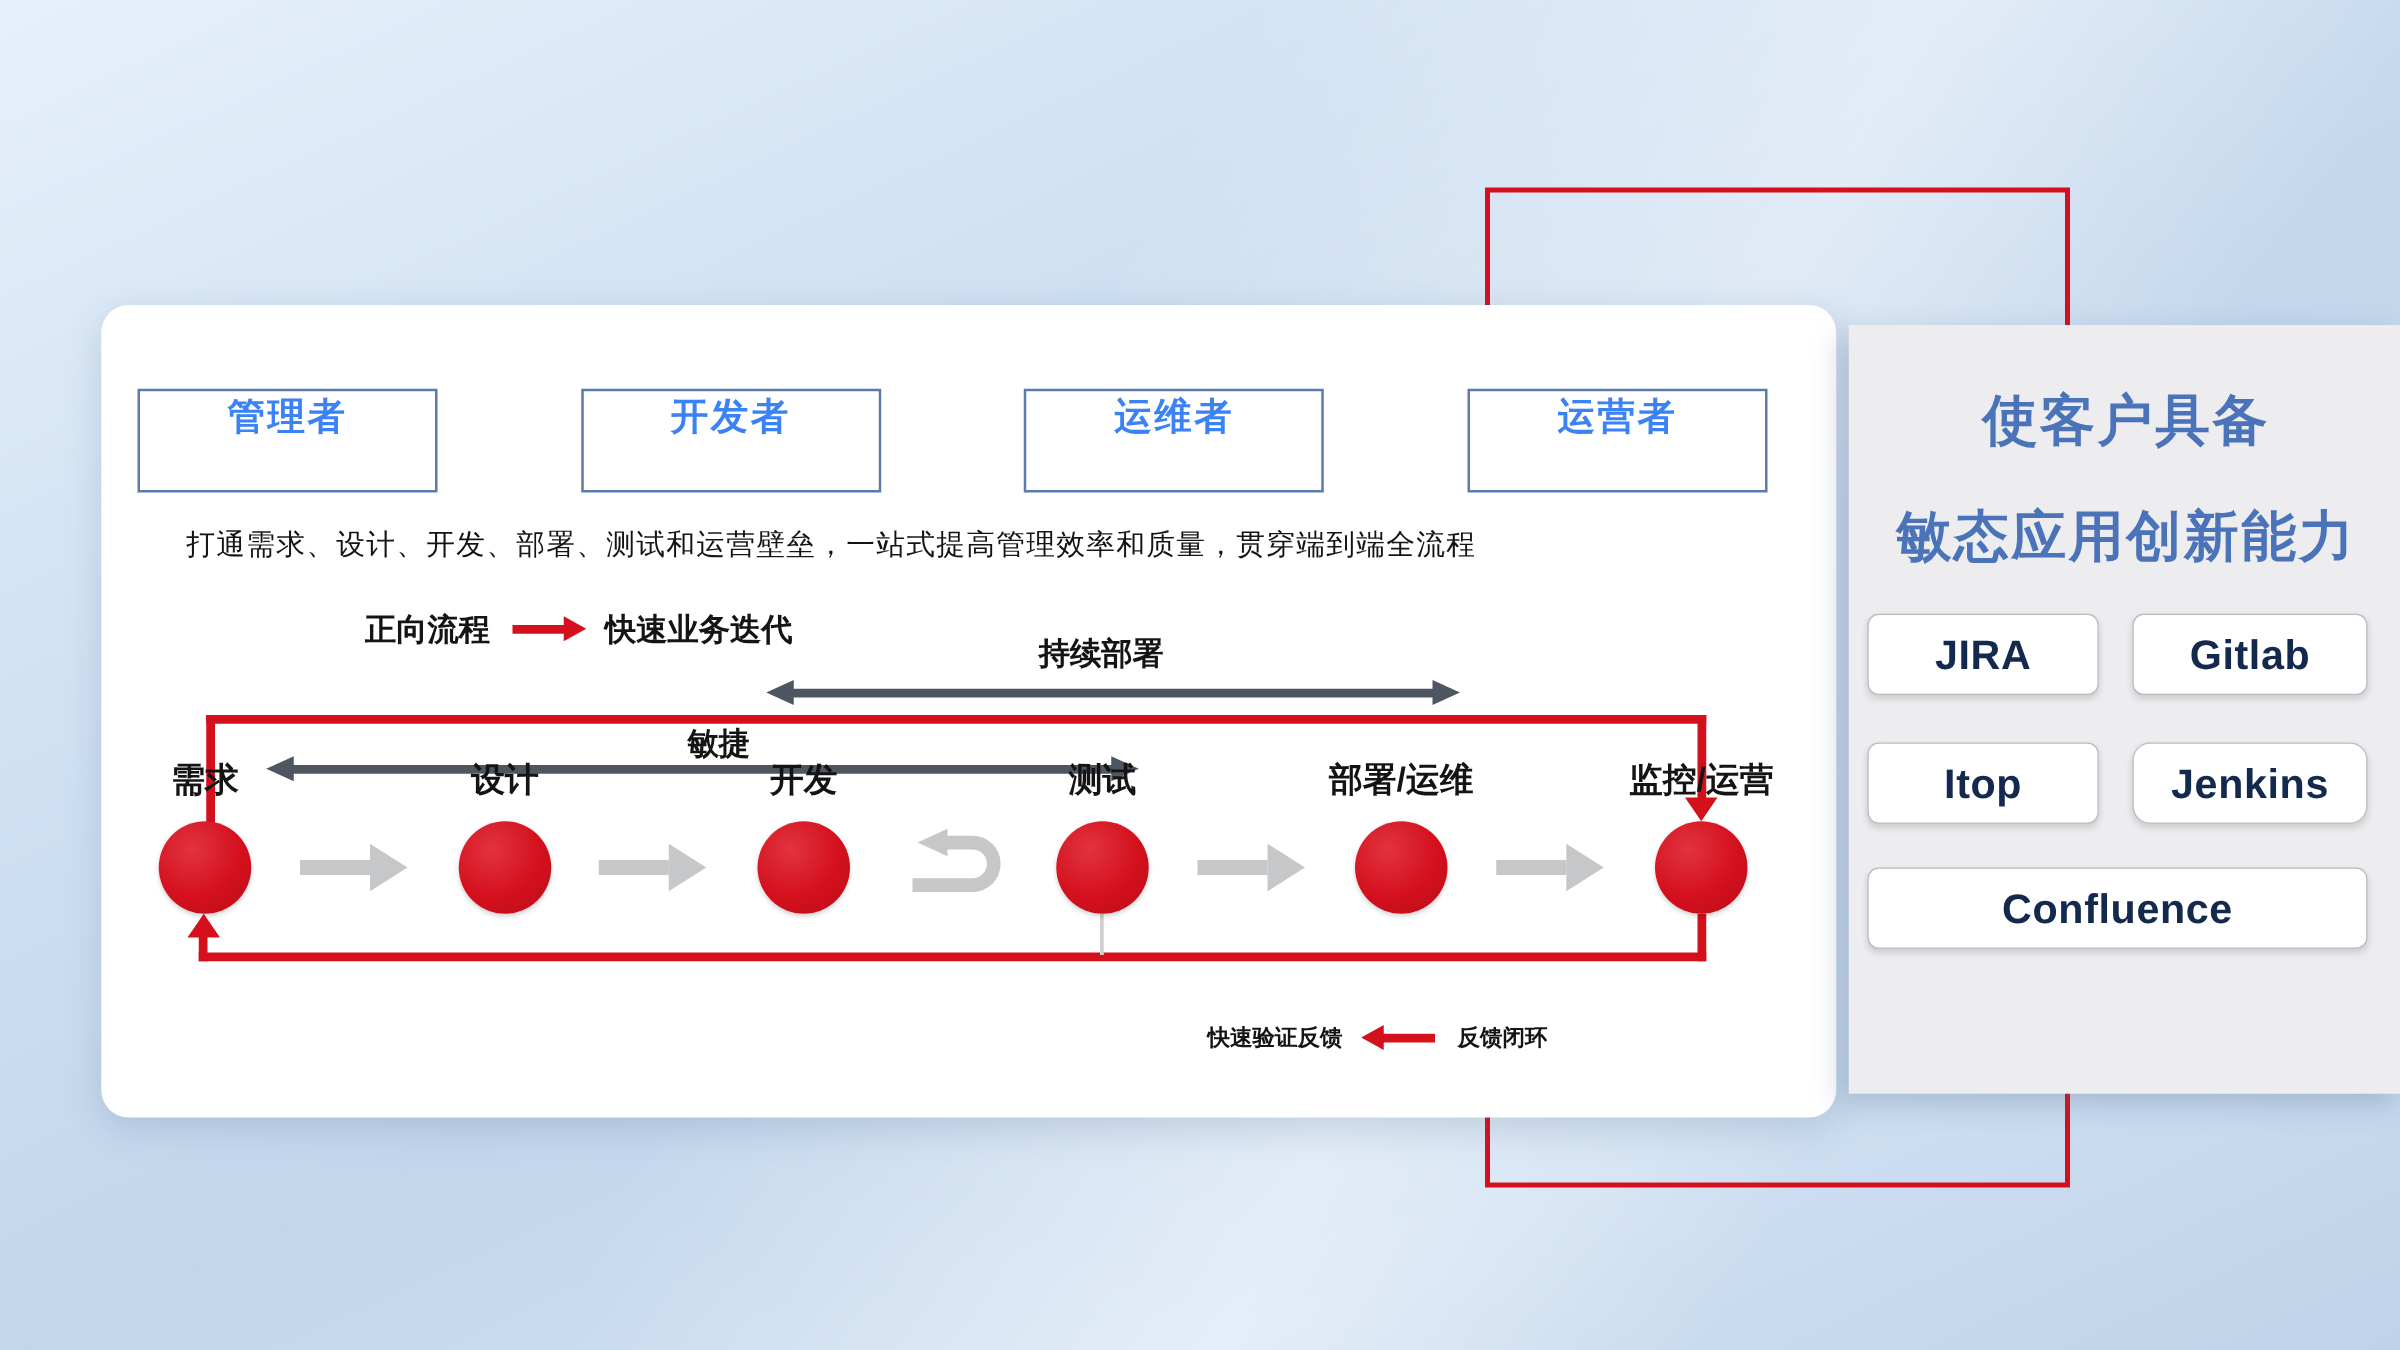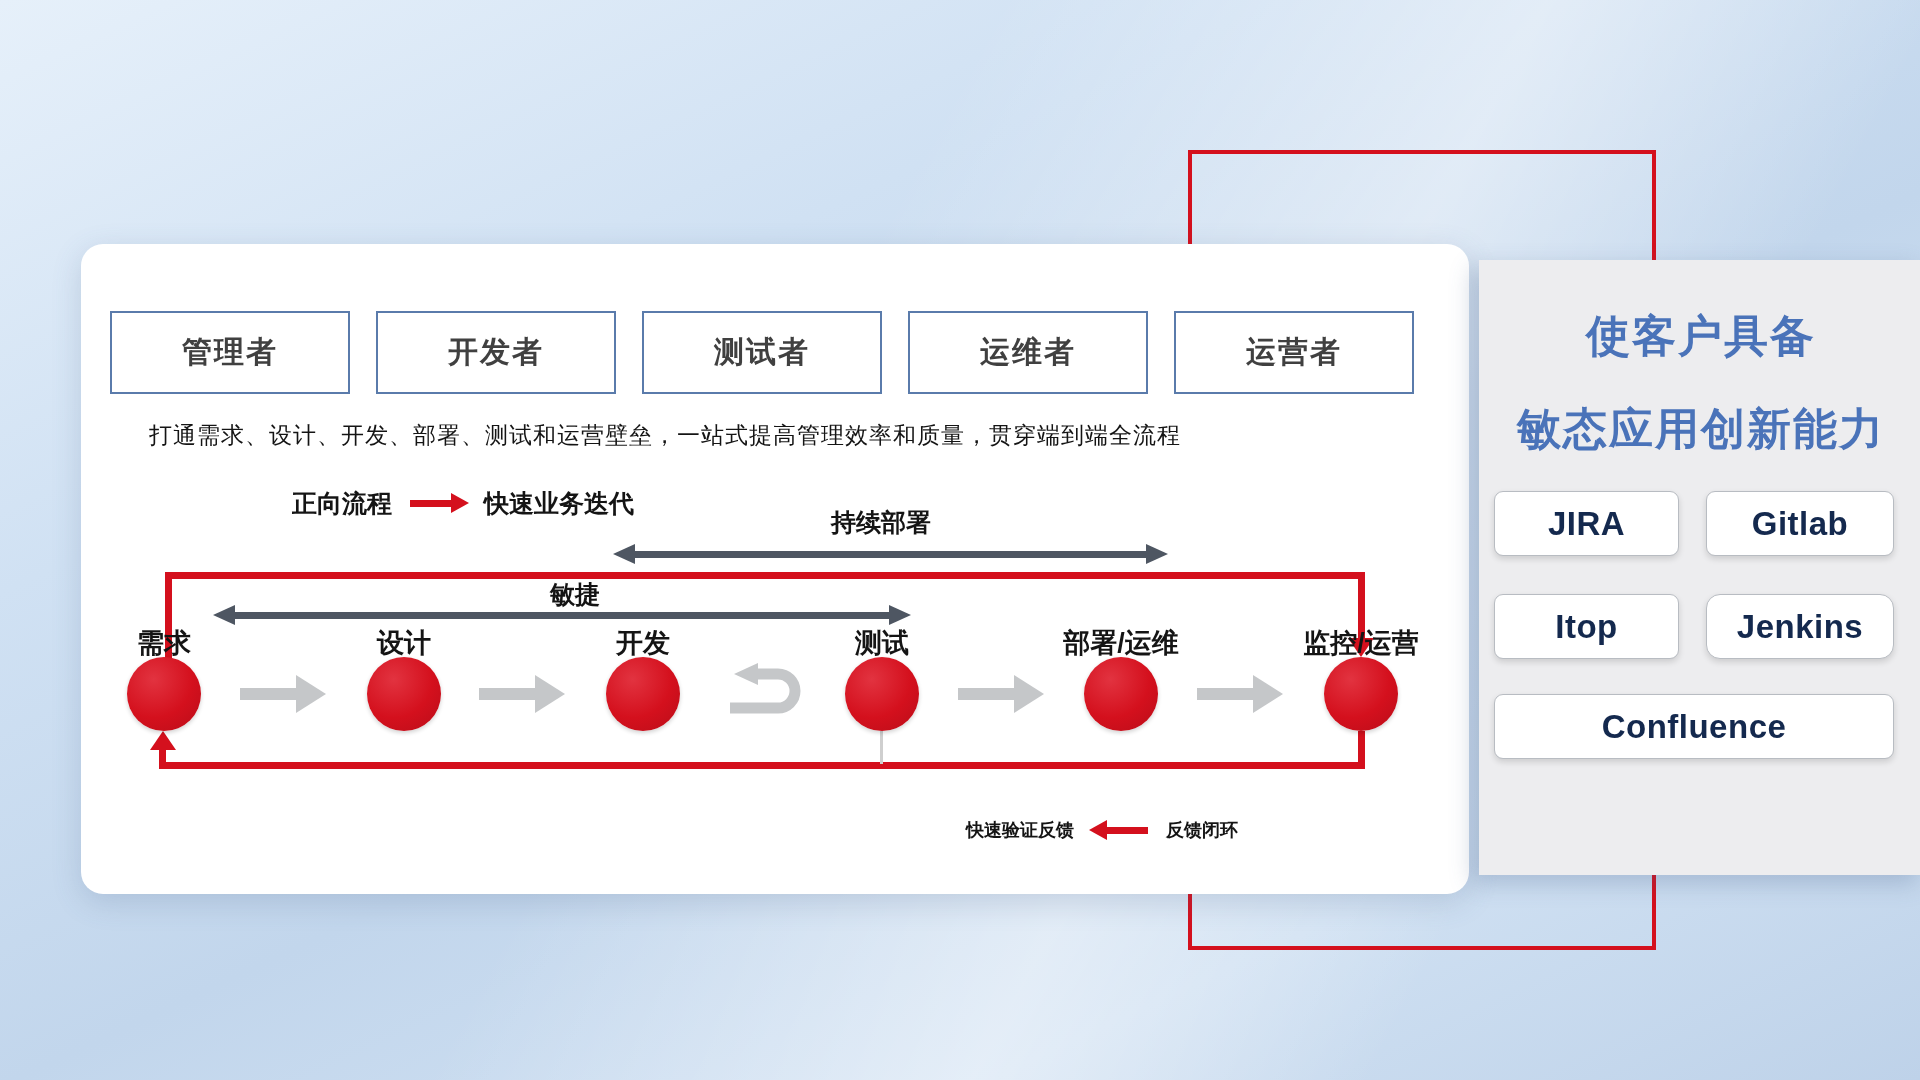--- a/index.html
+++ b/index.html
@@ -24,22 +24,22 @@
     background:#ffffff;border-radius:22px;z-index:2;
     box-shadow:0 8px 30px rgba(70,95,135,.20);
   }
 
   
   .roles{position:absolute;left:29px;top:67px;width:1304px;height:83px;
     display:flex;justify-content:space-between;}
   .role-box{
     box-sizing:border-box;width:240px;height:83px;
     border:2px solid #5a7bab;background:#fff;
-    display:flex;align-items:center;justify-content:center;
-    color:#404040;font-size:30px;font-weight:700;letter-spacing:2px;
+    display:flex;align-items:flex-start;justify-content:center;
+    color:#3b82f6;font-size:30px;font-weight:700;letter-spacing:2px;
   }
 
   .subtitle{
     position:absolute;left:68px;top:176px;
     font-size:23px;font-weight:400;color:#141414;white-space:nowrap;letter-spacing:1px;
   }
 
   
   .legend{position:absolute;display:flex;align-items:center;gap:18px;
     font-size:25px;font-weight:700;color:#141414;}
@@ -74,21 +74,21 @@
   .loop-top-rightv{left:1277px;top:328px;width:7px;height:68px;}
   .red-head-down{position:absolute;left:1267px;top:394px;width:0;height:0;
     border-left:13px solid transparent;border-right:13px solid transparent;border-top:19px solid #d4101d;}
   .loop-bot-rightv{left:1277px;top:487px;width:7px;height:38px;}
   .loop-bot-h{left:78px;top:518px;width:1206px;height:7px;}
   .loop-bot-leftv{left:78px;top:505px;width:7px;height:20px;}
   .red-head-up{position:absolute;left:69px;top:487px;width:0;height:0;
     border-left:13px solid transparent;border-right:13px solid transparent;border-bottom:19px solid #d4101d;}
 
   
-  .stage-label{position:absolute;top:381px;transform:translateX(-50%);
+  .stage-label{position:absolute;top:362px;transform:translateX(-50%);
     font-size:27px;font-weight:700;color:#141414;white-space:nowrap;}
   .stage-circle{position:absolute;top:413px;width:74px;height:74px;border-radius:50%;
     background:radial-gradient(circle at 36% 30%, #e23340 0%, #d4101d 55%, #b90d19 100%);
     box-shadow:0 2px 4px rgba(0,0,0,.18);}
 
   
   .garrow{position:absolute;top:431px;width:88px;height:38px;}
   .garrow .bar{position:absolute;left:0;top:13px;width:56px;height:12px;background:#c5c7c9;}
   .garrow .head{position:absolute;left:56px;top:0;width:0;height:0;
     border-top:19px solid transparent;border-bottom:19px solid transparent;border-left:30px solid #c5c7c9;}
@@ -129,23 +129,20 @@
   <div class="card">
 
     <div class="roles">
       <div class="role-box">
         <span>管理者</span>
       </div>
       <div class="role-box">
         <span>开发者</span>
       </div>
       <div class="role-box">
-        <span>测试者</span>
-      </div>
-      <div class="role-box">
         <span>运维者</span>
       </div>
       <div class="role-box">
         <span>运营者</span>
       </div>
     </div>
 
     <div class="subtitle">打通需求、设计、开发、部署、测试和运营壁垒，一站式提高管理效率和质量，贯穿端到端全流程</div>
 
     <div class="legend legend-forward">

